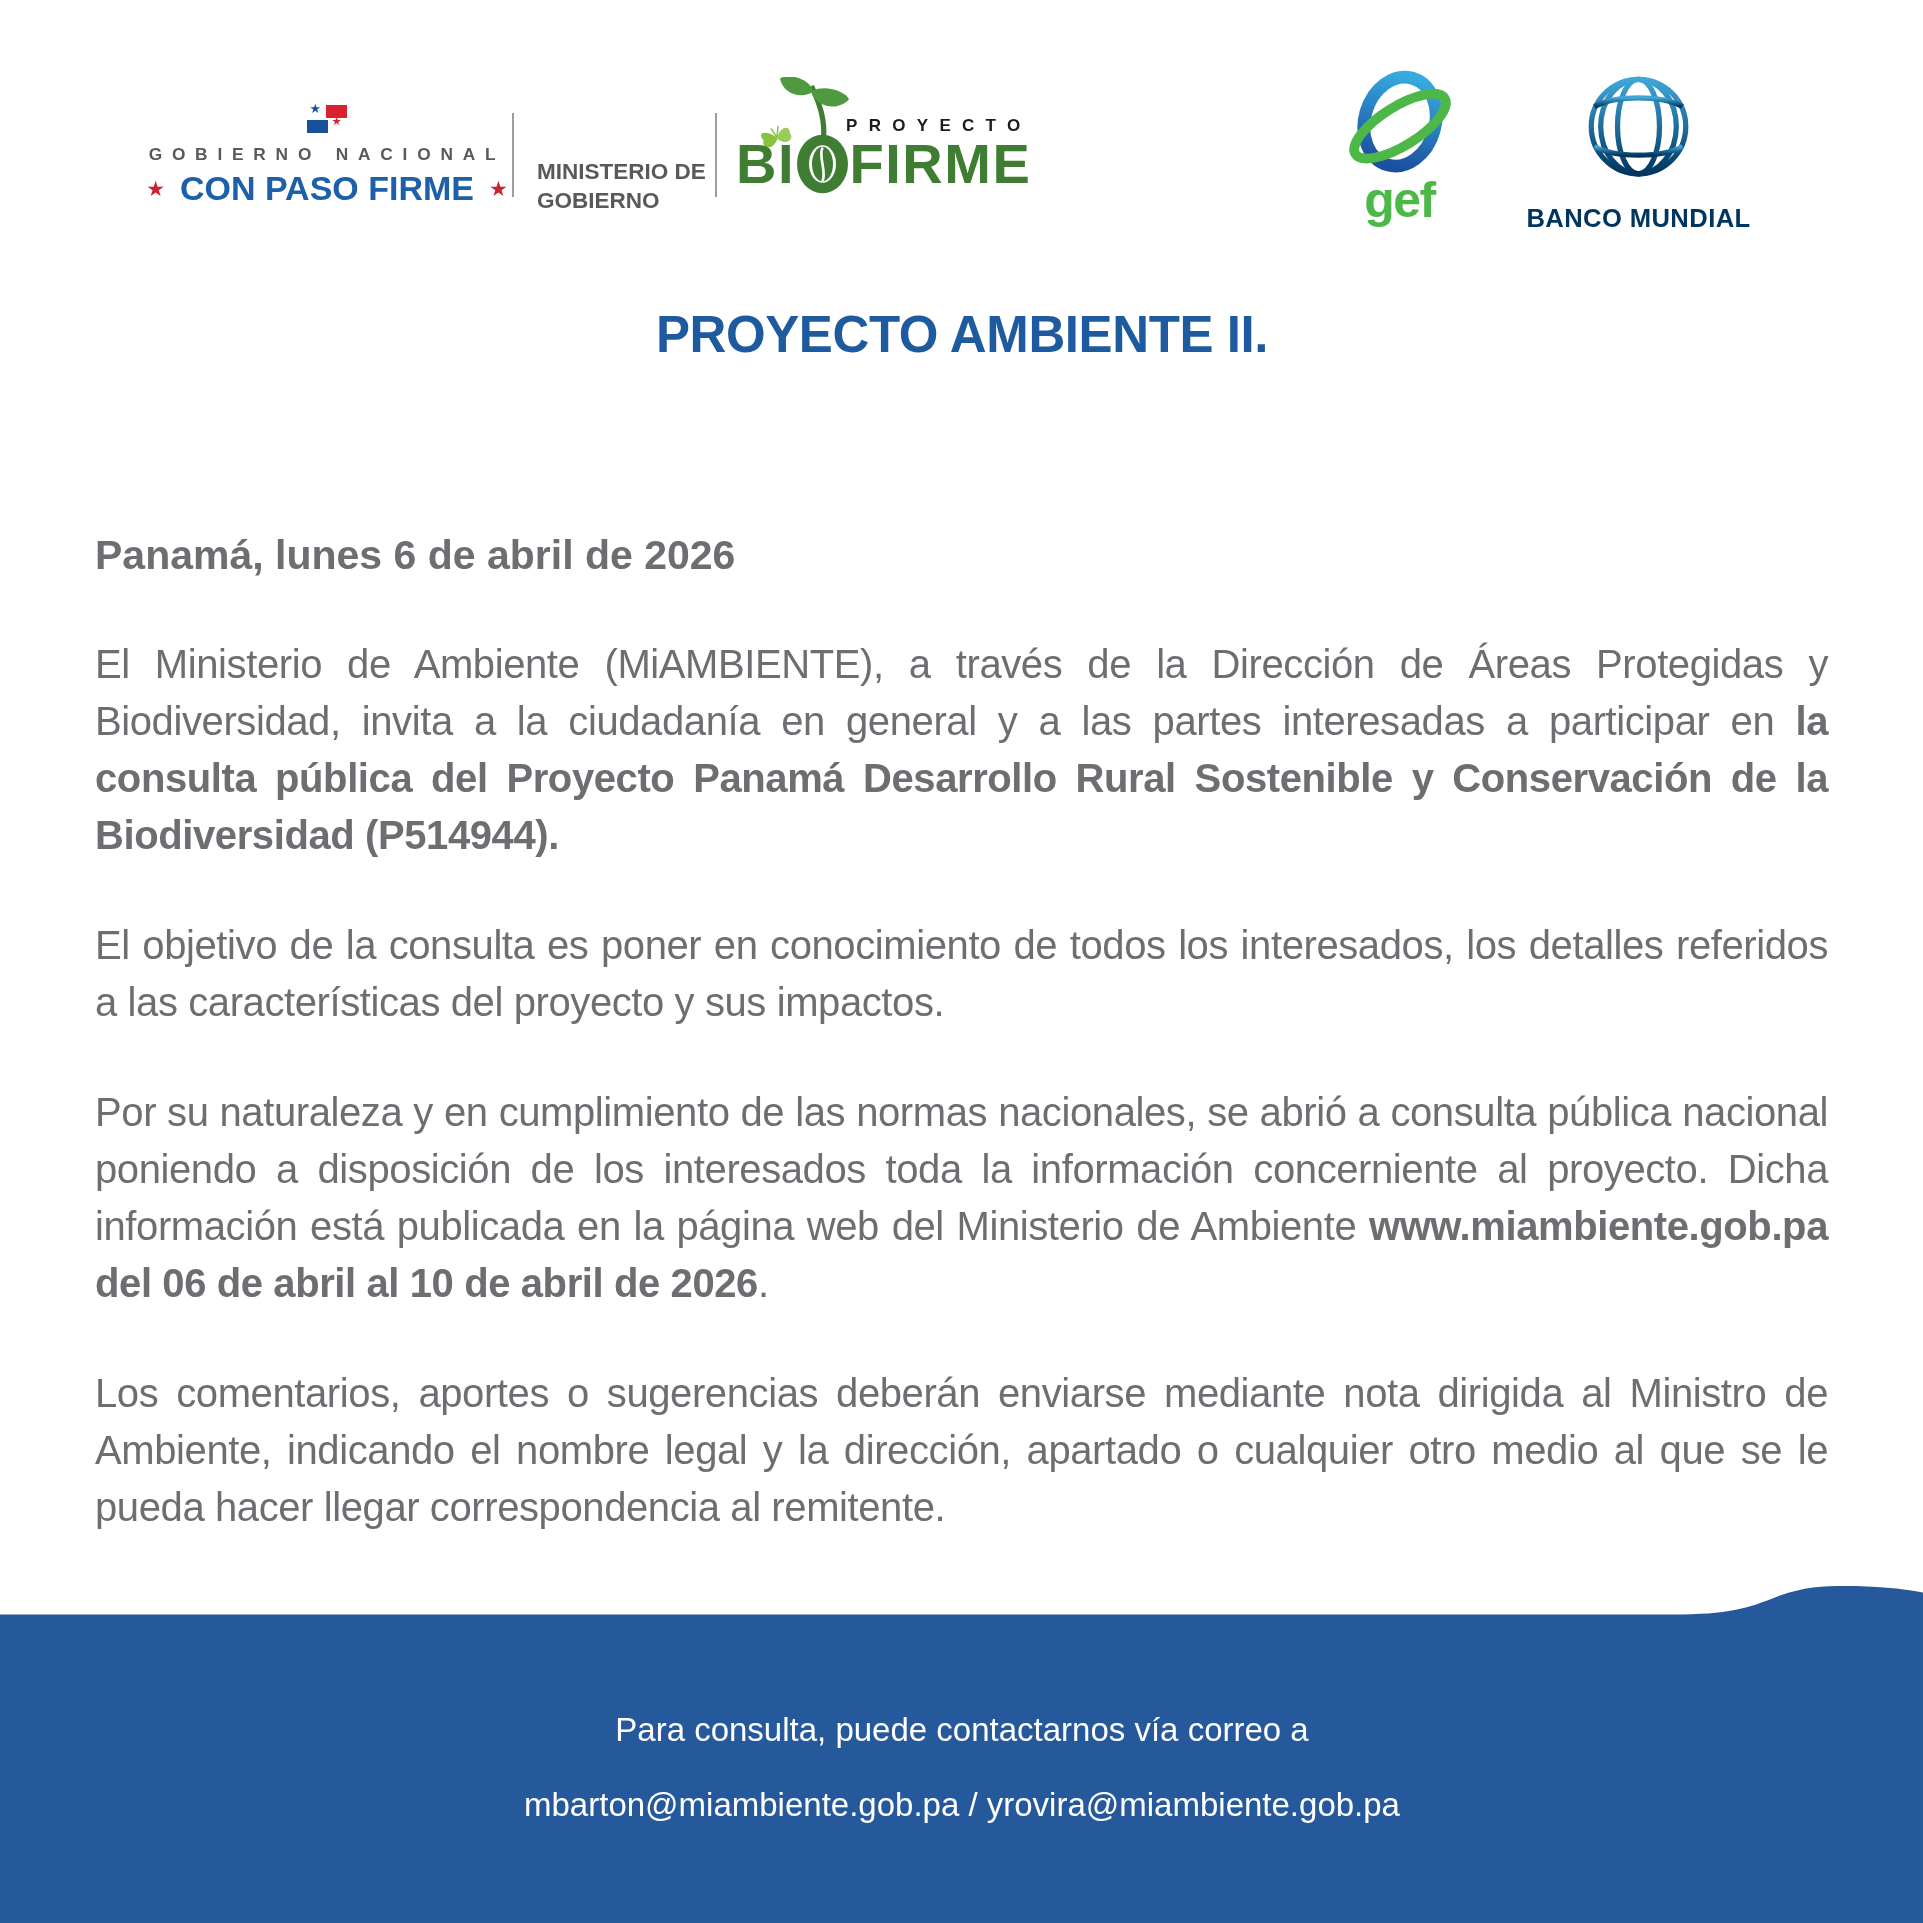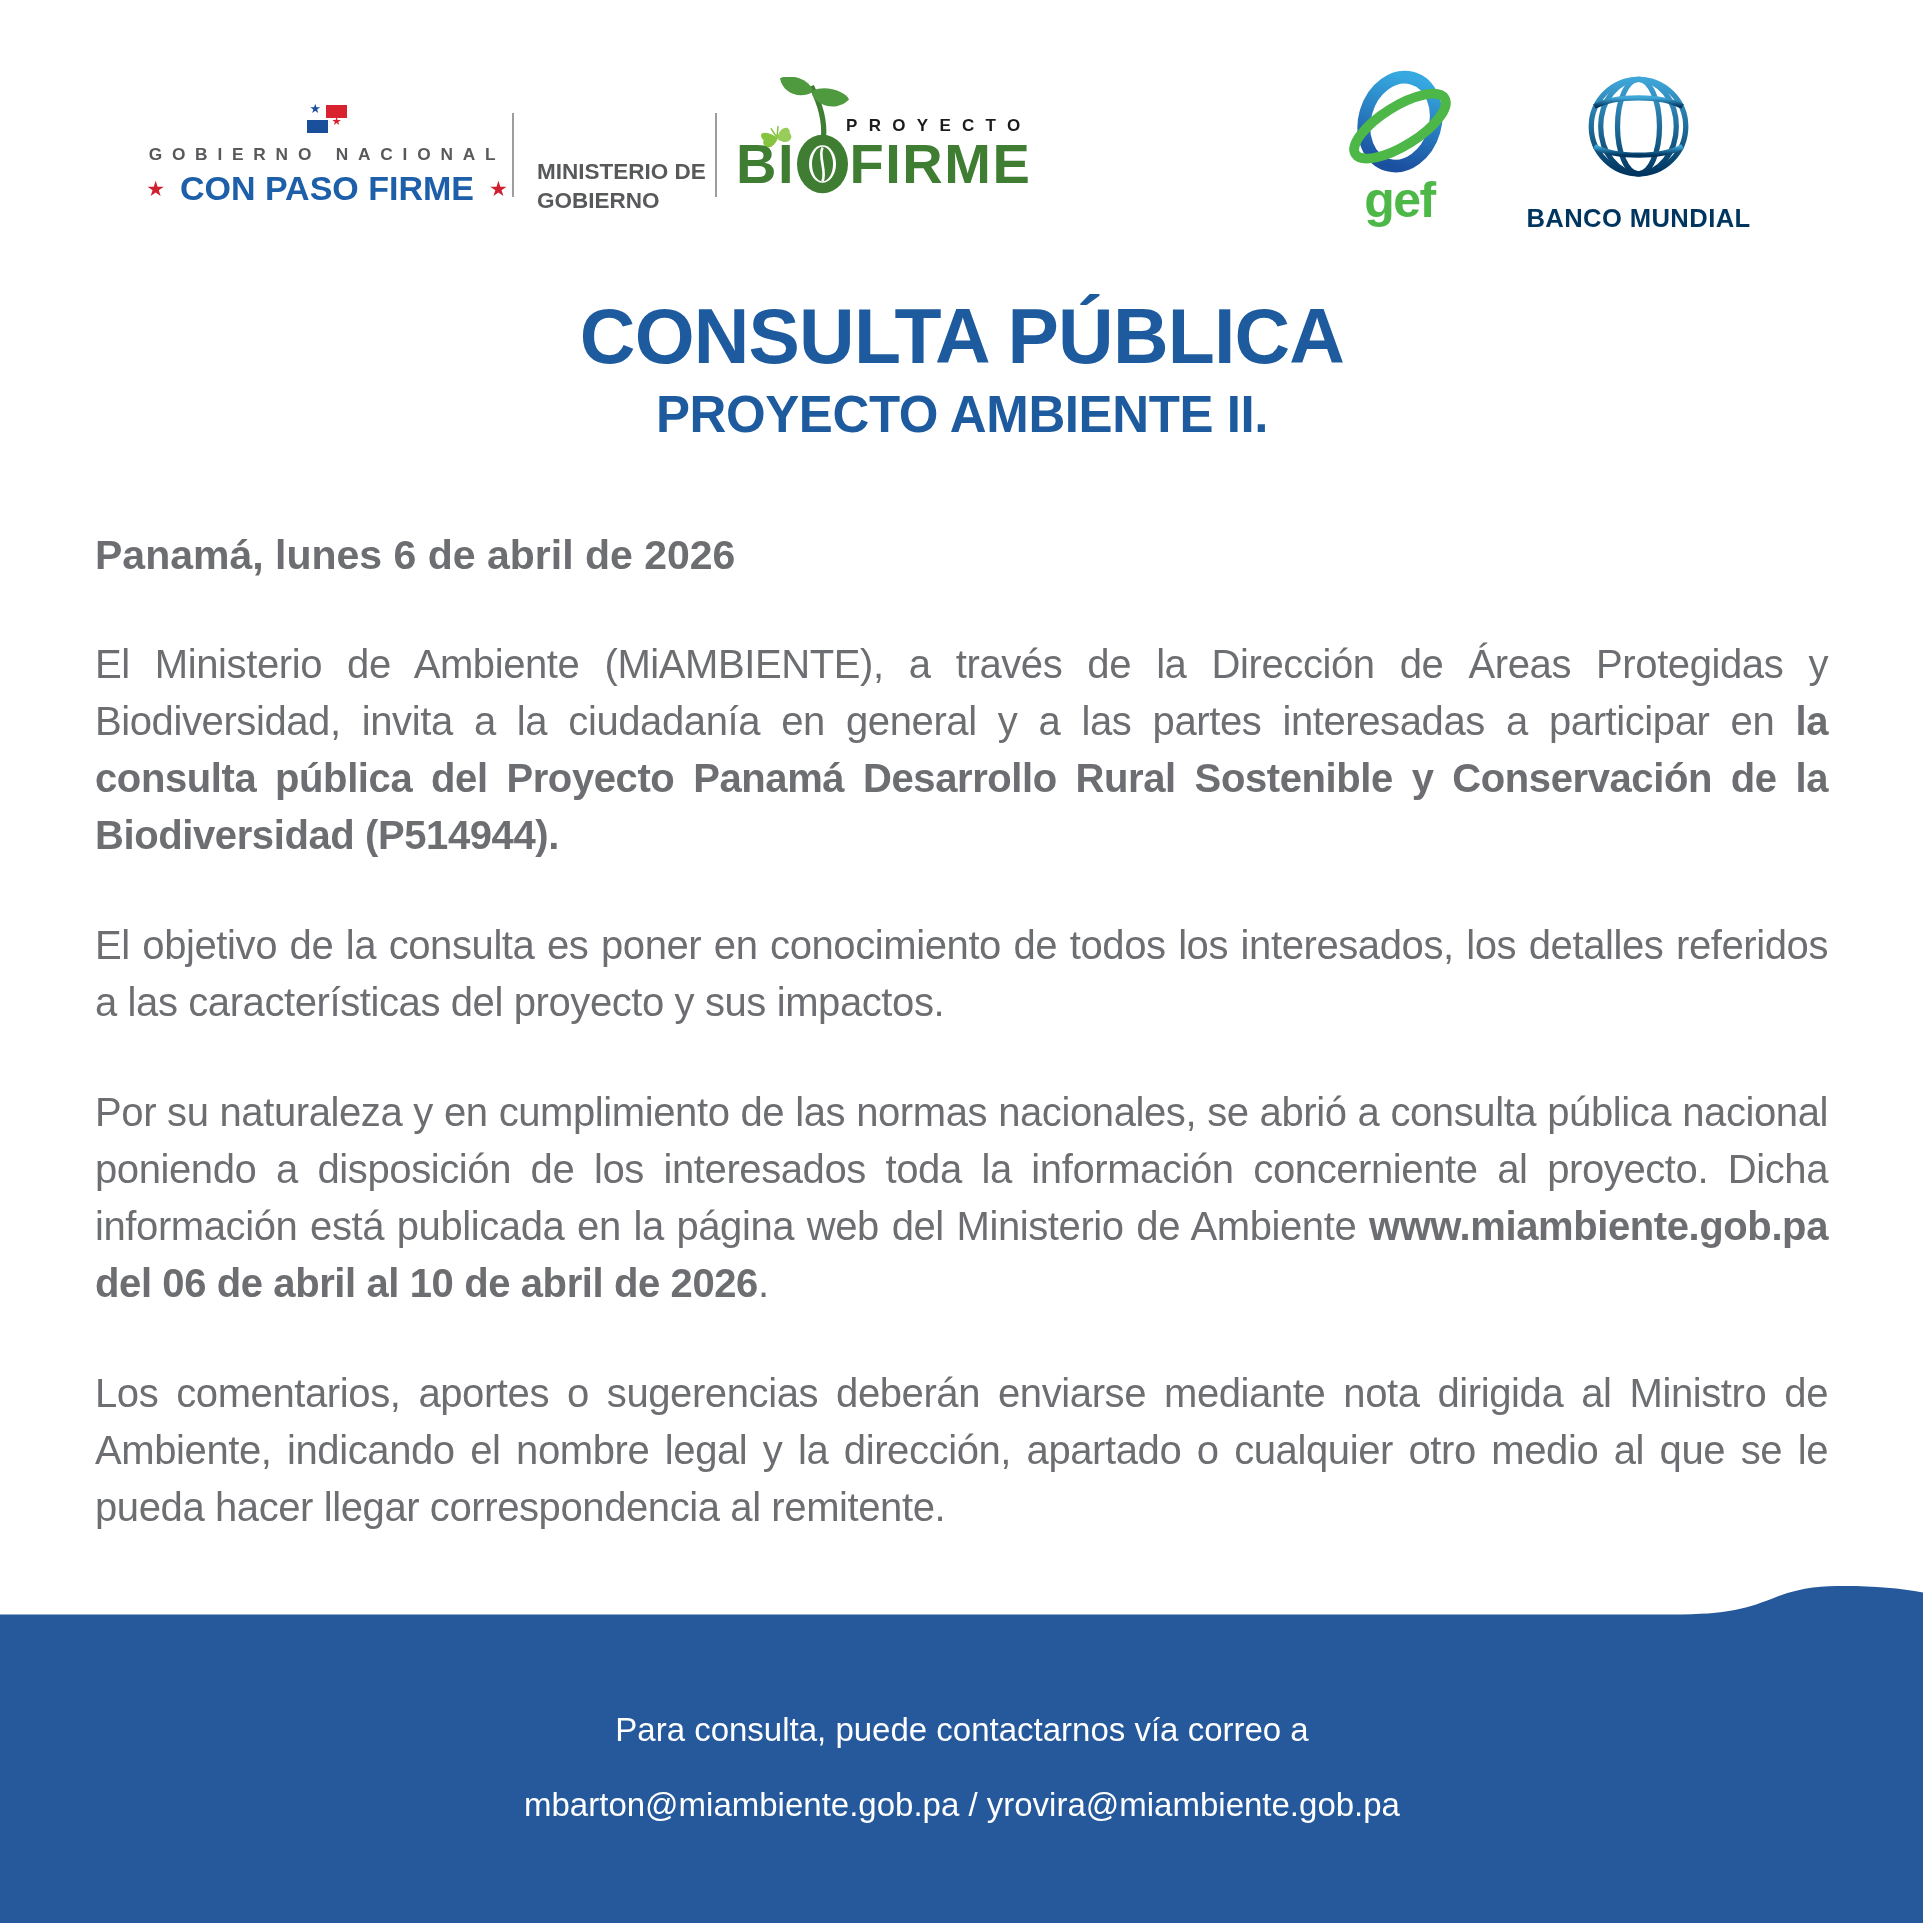--- a/index.html
+++ b/index.html
@@ -145,21 +145,20 @@
           <path d="M8,31 C28,20 72,20 92,31"></path>
           <path d="M8,69 C28,80 72,80 92,69"></path>
           <path d="M5,50 L95,50"></path>
         </g>
       </svg>
       <div class="banco-text">BANCO MUNDIAL</div>
     </div>
   </div>
 
   <div class="title-block">
-    <div class="title-main">CONSULTA PÚBLICA</div>
     <div class="title-sub">PROYECTO AMBIENTE II.</div>
   </div>
 
   <div class="body-block">
     <p class="date-line">Panamá, lunes 6 de abril de 2026</p>
     <div>
         <p class="para"><span>El Ministerio de Ambiente (MiAMBIENTE), a través de la Dirección de Áreas Protegidas y Biodiversidad, invita a la ciudadanía en general y a las partes interesadas a participar en </span><b>la consulta pública del Proyecto Panamá Desarrollo Rural Sostenible y Conservación de la Biodiversidad (P514944).</b></p>
         <p class="para"><span>El objetivo de la consulta es poner en conocimiento de todos los interesados, los detalles referidos a las características del proyecto y sus impactos.</span></p>
         <p class="para"><span>Por su naturaleza y en cumplimiento de las normas nacionales, se abrió a consulta pública nacional poniendo a disposición de los interesados toda la información concerniente al proyecto. Dicha información está publicada en la página web del Ministerio de Ambiente </span><b>www.miambiente.gob.pa del 06 de abril al 10 de abril de 2026</b><span>.</span></p>
         <p class="para"><span>Los comentarios, aportes o sugerencias deberán enviarse mediante nota dirigida al Ministro de Ambiente, indicando el nombre legal y la dirección, apartado o cualquier otro medio al que se le pueda hacer llegar correspondencia al remitente.</span></p>

